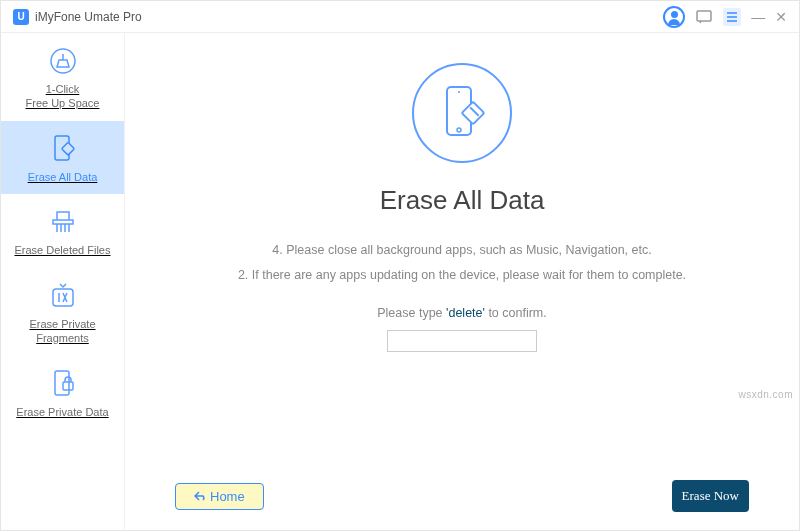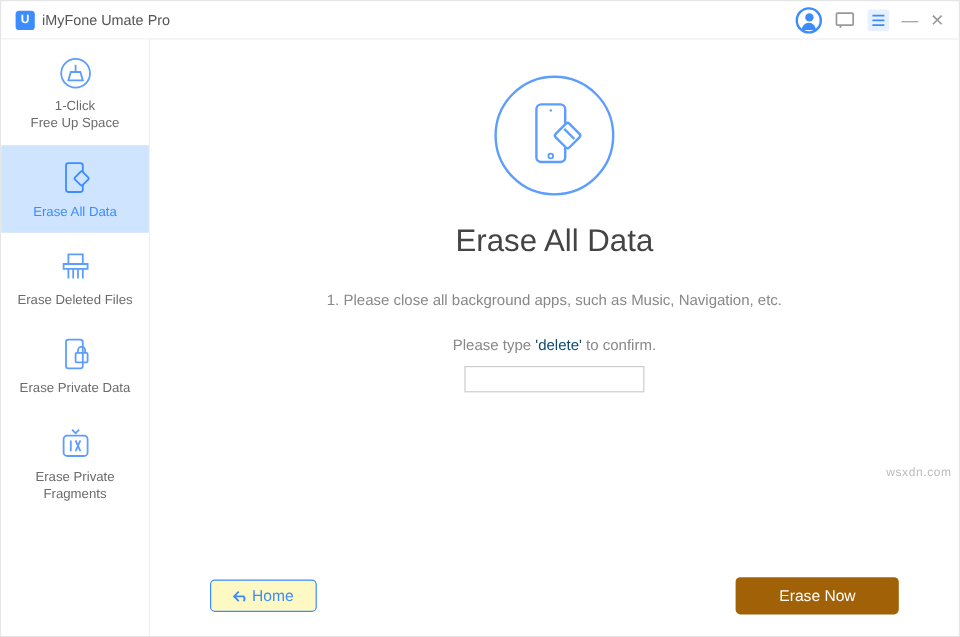--- a/index.html
+++ b/index.html
@@ -91,20 +91,21 @@
     .menu-icon svg { stroke: #3b8cff; }
     .min-btn, .close-btn { color: #999; font-size: 14px; cursor: pointer; }
     .body {
       flex: 1;
       display: flex;
     }
     .sidebar {
       width: 124px;
       background: #fff;
       border-right: 1px solid #f0f0f0;
+      text-decoration: underline;
     }
     .side-item {
       text-align: center;
       padding: 12px 4px 10px;
       font-size: 11px;
       color: #6b6b6b;
       line-height: 1.25;
       cursor: pointer;
     }
     .side-item.active {
@@ -191,27 +192,28 @@
       background: #fef9c3;
       border-radius: 4px;
       padding: 5px 18px;
       font-size: 13px;
       display: flex;
       align-items: center;
       gap: 4px;
       cursor: pointer;
     }
     .erase-btn {
-      background: #a16207;
+      background: #0c4a6e;
       color: #fff;
       border: none;
       border-radius: 4px;
-      padding: 8px 36px;
+      padding: 8px 10px;
       font-size: 13px;
       cursor: pointer;
+      font-family: Liberation Serif, serif;
     }
     .watermark {
       position: absolute;
       right: 6px;
       bottom: 130px;
       transform: rotate(0deg);
       font-size: 10px;
       color: #bbb;
       letter-spacing: 0.5px;
       writing-mode: horizontal-tb;
@@ -279,54 +281,55 @@
               <line x1="8" y1="16" x2="8" y2="24" stroke="#5d9dff" stroke-width="1.5"></line>
               <line x1="12" y1="16" x2="12" y2="24" stroke="#5d9dff" stroke-width="1.5"></line>
               <line x1="16" y1="16" x2="16" y2="24" stroke="#5d9dff" stroke-width="1.5"></line>
               <line x1="20" y1="16" x2="20" y2="24" stroke="#5d9dff" stroke-width="1.5"></line>
             </svg>
         </div>
         <div>Erase Deleted Files</div>
       </div>
       <div class="side-item">
         <div class="side-icon">
+          <svg width="28" height="28" viewBox="0 0 28 28">
+              <rect x="4" y="7" width="20" height="17" rx="3" fill="none" stroke="#5d9dff" stroke-width="1.5"></rect>
+              <path d="M11 2 L14 5 L17 2" fill="none" stroke="#5d9dff" stroke-width="1.5"></path>
+              <path d="M10 11 L10 20 M14 11 L18 20 M18 11 L14 20" fill="none" stroke="#5d9dff" stroke-width="1.5"></path>
+            </svg>
+        </div>
+        <div style="white-space:pre-line;">Erase Private
+Fragments</div>
+      </div>
+      <div class="side-item">
+        <div class="side-icon">
           <svg width="26" height="30" viewBox="0 0 26 30">
               <rect x="5" y="2" width="14" height="24" rx="2" fill="none" stroke="#5d9dff" stroke-width="1.5"></rect>
               <rect x="13" y="13" width="10" height="8" rx="1" fill="none" stroke="#5d9dff" stroke-width="1.5"></rect>
               <path d="M15 13 L15 11 A3 3 0 0 1 21 11 L21 13" fill="none" stroke="#5d9dff" stroke-width="1.5"></path>
             </svg>
         </div>
         <div>Erase Private Data</div>
-      </div>
-      <div class="side-item">
-        <div class="side-icon">
-          <svg width="28" height="28" viewBox="0 0 28 28">
-              <rect x="4" y="7" width="20" height="17" rx="3" fill="none" stroke="#5d9dff" stroke-width="1.5"></rect>
-              <path d="M11 2 L14 5 L17 2" fill="none" stroke="#5d9dff" stroke-width="1.5"></path>
-              <path d="M10 11 L10 20 M14 11 L18 20 M18 11 L14 20" fill="none" stroke="#5d9dff" stroke-width="1.5"></path>
-            </svg>
-        </div>
-        <div style="white-space:pre-line;">Erase Private
-Fragments</div>
       </div>
     </div>
 
     <div class="main">
       <div class="hero-circle">
         <svg width="50" height="60" viewBox="0 0 50 60">
           <rect x="10" y="4" width="24" height="48" rx="4" fill="none" stroke="#5d9dff" stroke-width="2"></rect>
           <circle cx="22" cy="9" r="1" fill="#5d9dff"></circle>
           <circle cx="22" cy="47" r="2" fill="none" stroke="#5d9dff" stroke-width="1.5"></circle>
           <rect x="28" y="22" width="16" height="16" rx="2" transform="rotate(45 36 30)" fill="#fff" stroke="#5d9dff" stroke-width="2"></rect>
           <line x1="30" y1="28" x2="42" y2="28" transform="rotate(45 36 30)" stroke="#5d9dff" stroke-width="2"></line>
         </svg>
       </div>
       <div class="main-title">Erase All Data</div>
       <div class="instructions">
-        <div>1. Please close all background apps, such as Music, Navigation, etc.</div>
+        <div>4. Please close all background apps, such as Music, Navigation, etc.</div>
+        <div>2. If there are any apps updating on the device, please wait for them to complete.</div>
       </div>
       <div class="confirm-line">
         <span>Please type</span>
         <span class="kw">'delete'</span>
         <span>to confirm.</span>
       </div>
       <input type="text" class="confirm-input" value="" style="">
 
       <div class="footer">
         <button class="home-btn">

